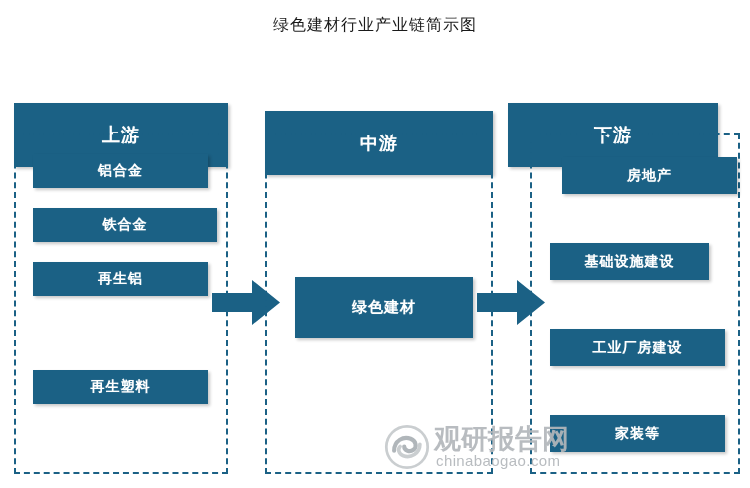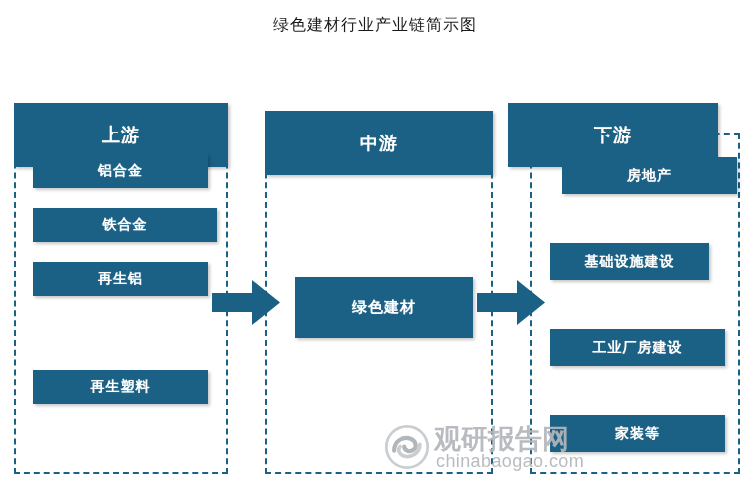--- a/index.html
+++ b/index.html
@@ -101,21 +101,21 @@
   .wm-name {
     font-family: "Liberation Serif", "DejaVu Serif", serif;
     font-size: 27px;
     font-weight: 700;
     color: #b3b7bb;
     line-height: 30px;
     letter-spacing: 0px;
   }
   .wm-url {
     font-family: "Liberation Sans", "DejaVu Sans", sans-serif;
-    font-size: 18px;
+    font-size: 15px;
     color: #b3b7bb;
     line-height: 14px;
     letter-spacing: 0.4px;
     margin-left: 2px;
   }
 </style>
 </head>
 <body>
 
 <div id="canvas">

